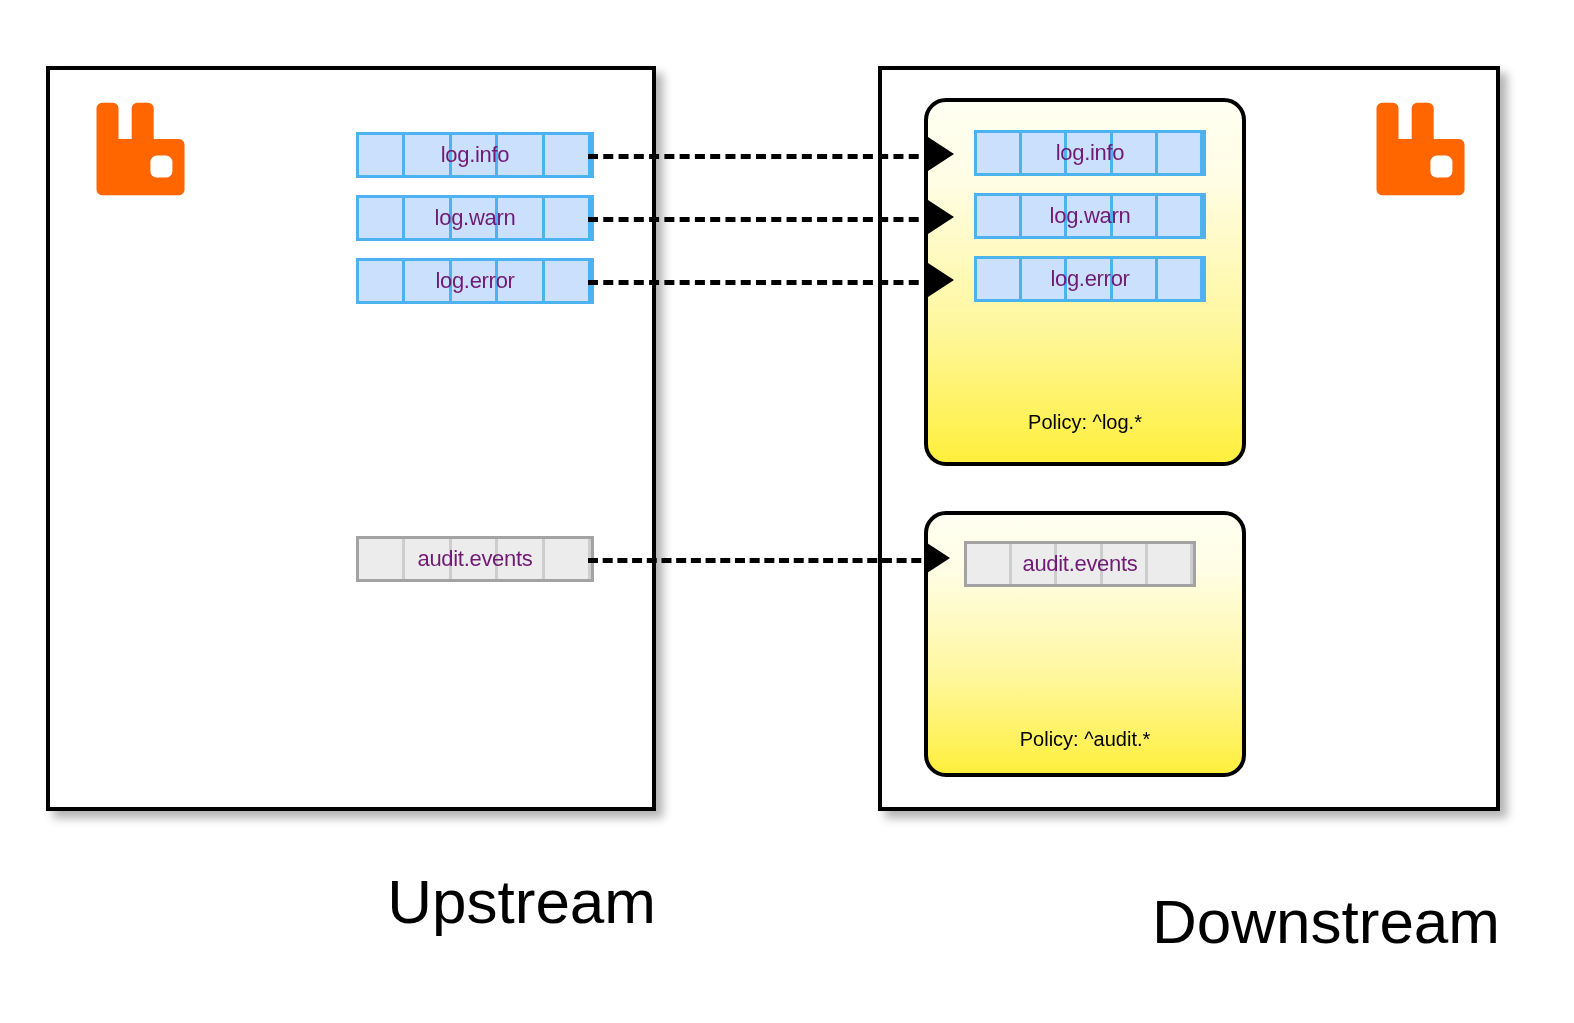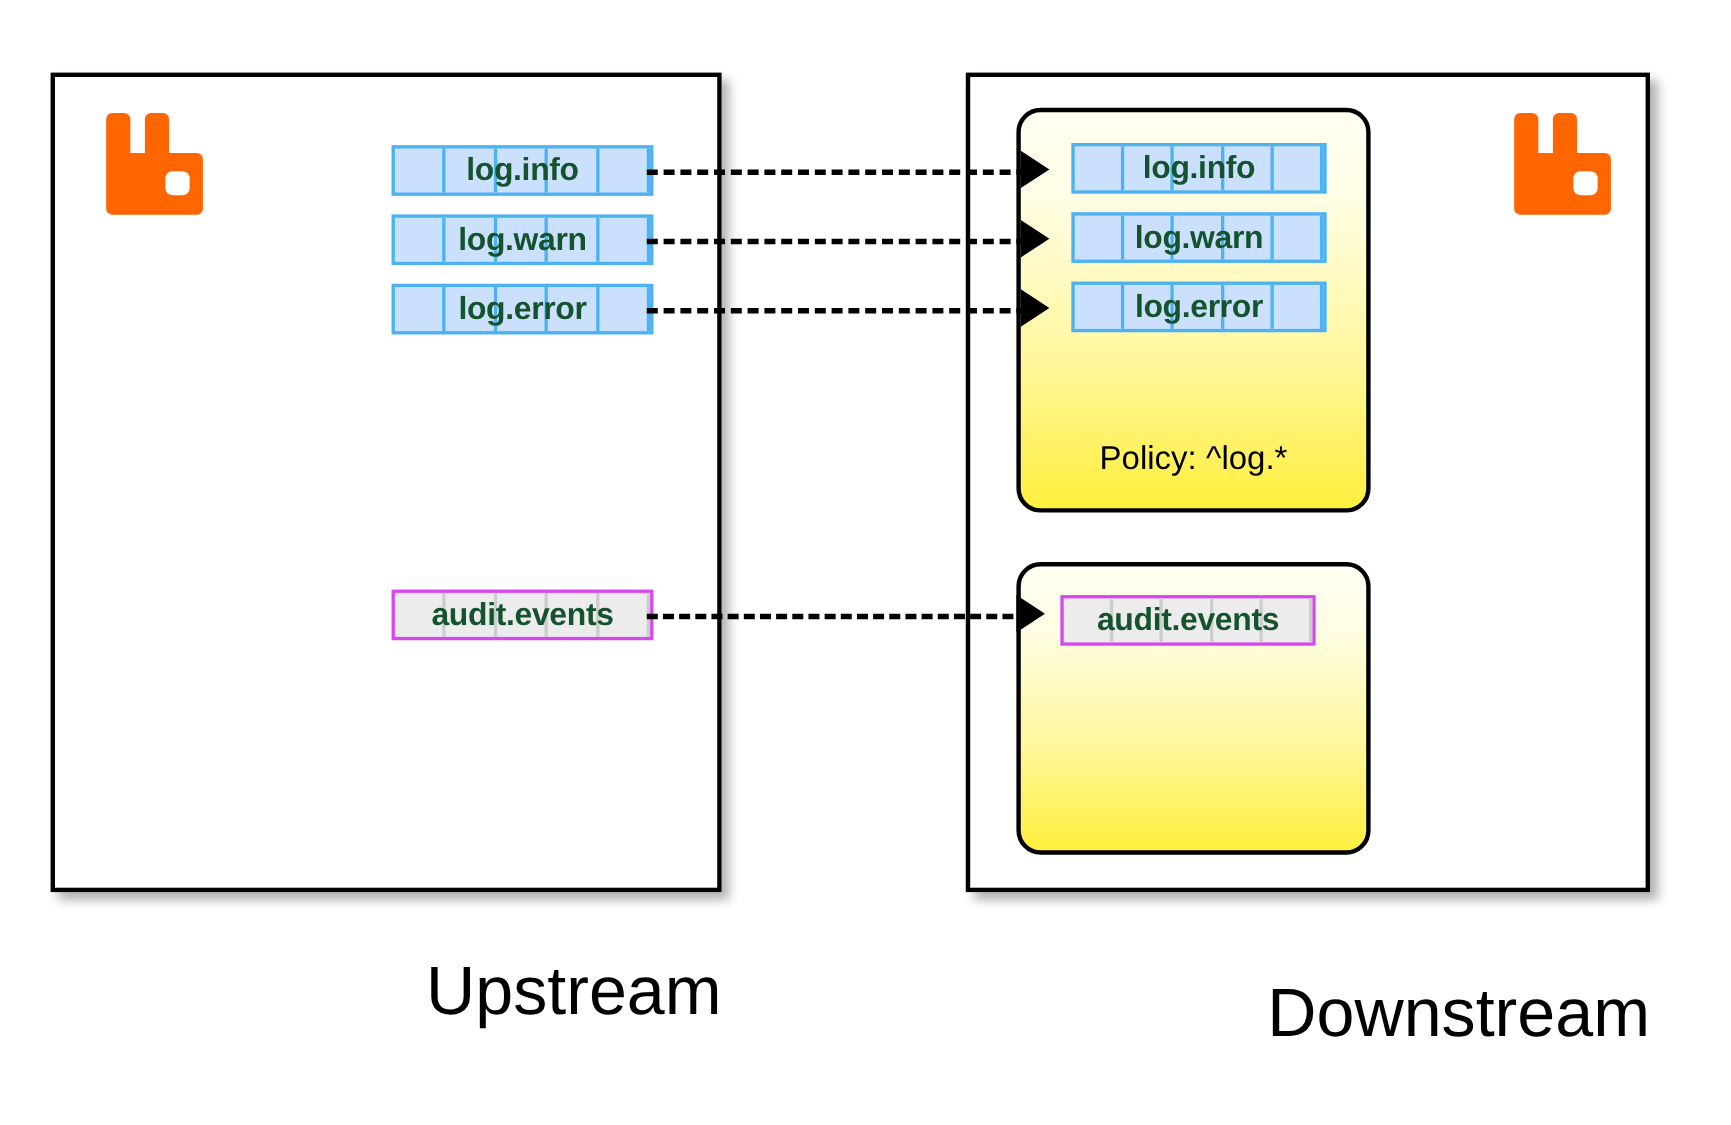--- a/index.html
+++ b/index.html
@@ -51,37 +51,36 @@
     flex: 1 1 0;
     border-right: 3px solid transparent;
   }
   .queue .cell:last-child { border-right: none; }
   .queue .qlabel {
     position: absolute;
     left: 0; right: 0; top: 0; bottom: 0;
     display: flex;
     align-items: center;
     justify-content: center;
-    font-size: 29px;
-    color: #14532d;
+    font-size: 22px;
+    color: #701a75;
     letter-spacing: -0.3px;
     pointer-events: none;
     white-space: nowrap;
-    font-weight: bold;
   }
 
   .queue.blue {
     background: #cbe0fc;
     border: 3px solid #4cb2f0;
   }
   .queue.blue .cell { border-right-color: #4cb2f0; }
 
   .queue.gray {
     background: #ececec;
-    border: 3px solid #d946ef;
+    border: 3px solid #a3a3a3;
   }
   .queue.gray .cell { border-right-color: #cdcdcd; }
 
   
   #q-up-info   { left: 306px; top: 62px;  width: 238px; }
   #q-up-warn   { left: 306px; top: 125px; width: 238px; }
   #q-up-error  { left: 306px; top: 188px; width: 238px; }
   #q-up-audit  { left: 306px; top: 466px; width: 238px; }
 
   
@@ -92,21 +91,21 @@
     border-radius: 22px;
     background: linear-gradient(to bottom, #fffff2 0%, #fffde4 22%, #fff79e 62%, #ffef3d 100%);
   }
   #policy-log   { left: 42px; top: 28px;  width: 322px; height: 368px; }
   #policy-audit { left: 42px; top: 441px; width: 322px; height: 266px; }
 
   .policy-label {
     position: absolute;
     left: 0; right: 0;
     text-align: center;
-    font-size: 30px;
+    font-size: 20px;
     color: #000000;
     white-space: nowrap;
   }
   #policy-log .policy-label   { bottom: 28px; }
   #policy-audit .policy-label { bottom: 22px; }
 
   
   #q-dn-info  { left: 46px; top: 28px;  width: 232px; }
   #q-dn-warn  { left: 46px; top: 91px;  width: 232px; }
   #q-dn-error { left: 46px; top: 154px; width: 232px; }
@@ -246,20 +245,21 @@
 
       <div class="queue gray" id="q-dn-audit">
         <div class="cell"></div>
         <div class="cell"></div>
         <div class="cell"></div>
         <div class="cell"></div>
         <div class="cell"></div>
         <span class="qlabel">audit.events</span>
       </div>
 
+      <div class="policy-label">Policy: ^audit.*</div>
     </div>
 
   </div>
 
   <div class="link" id="link-info"></div>
   <div class="link" id="link-warn"></div>
   <div class="link" id="link-error"></div>
   <div class="link" id="link-audit"></div>
 
   <div class="arrowhead" id="arrow-info"></div>

